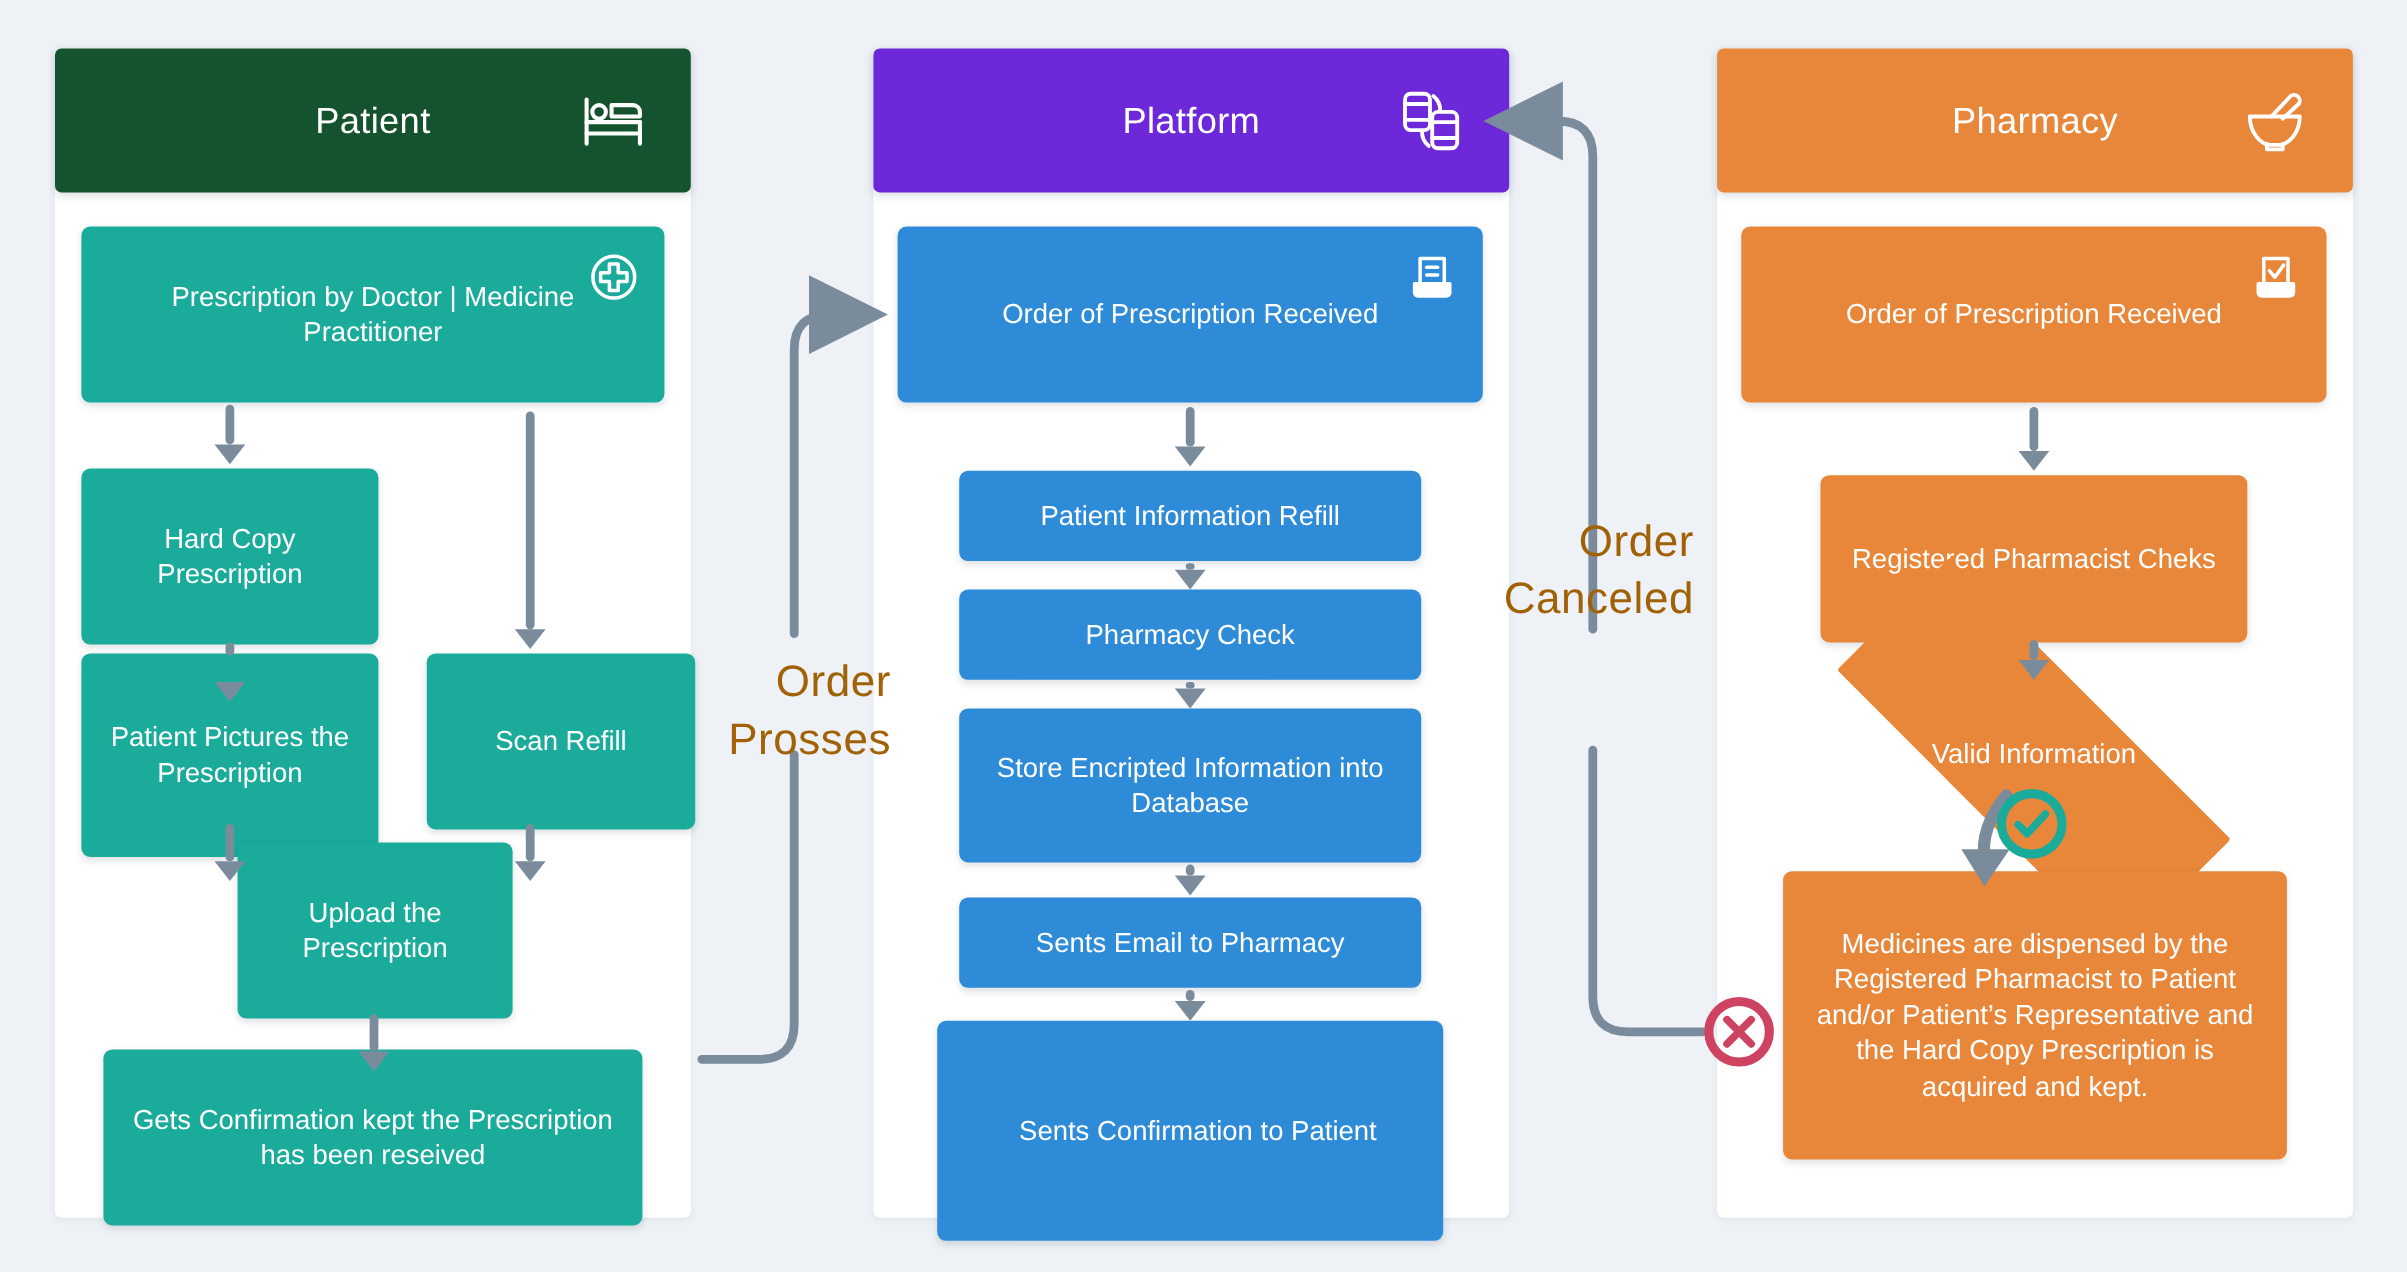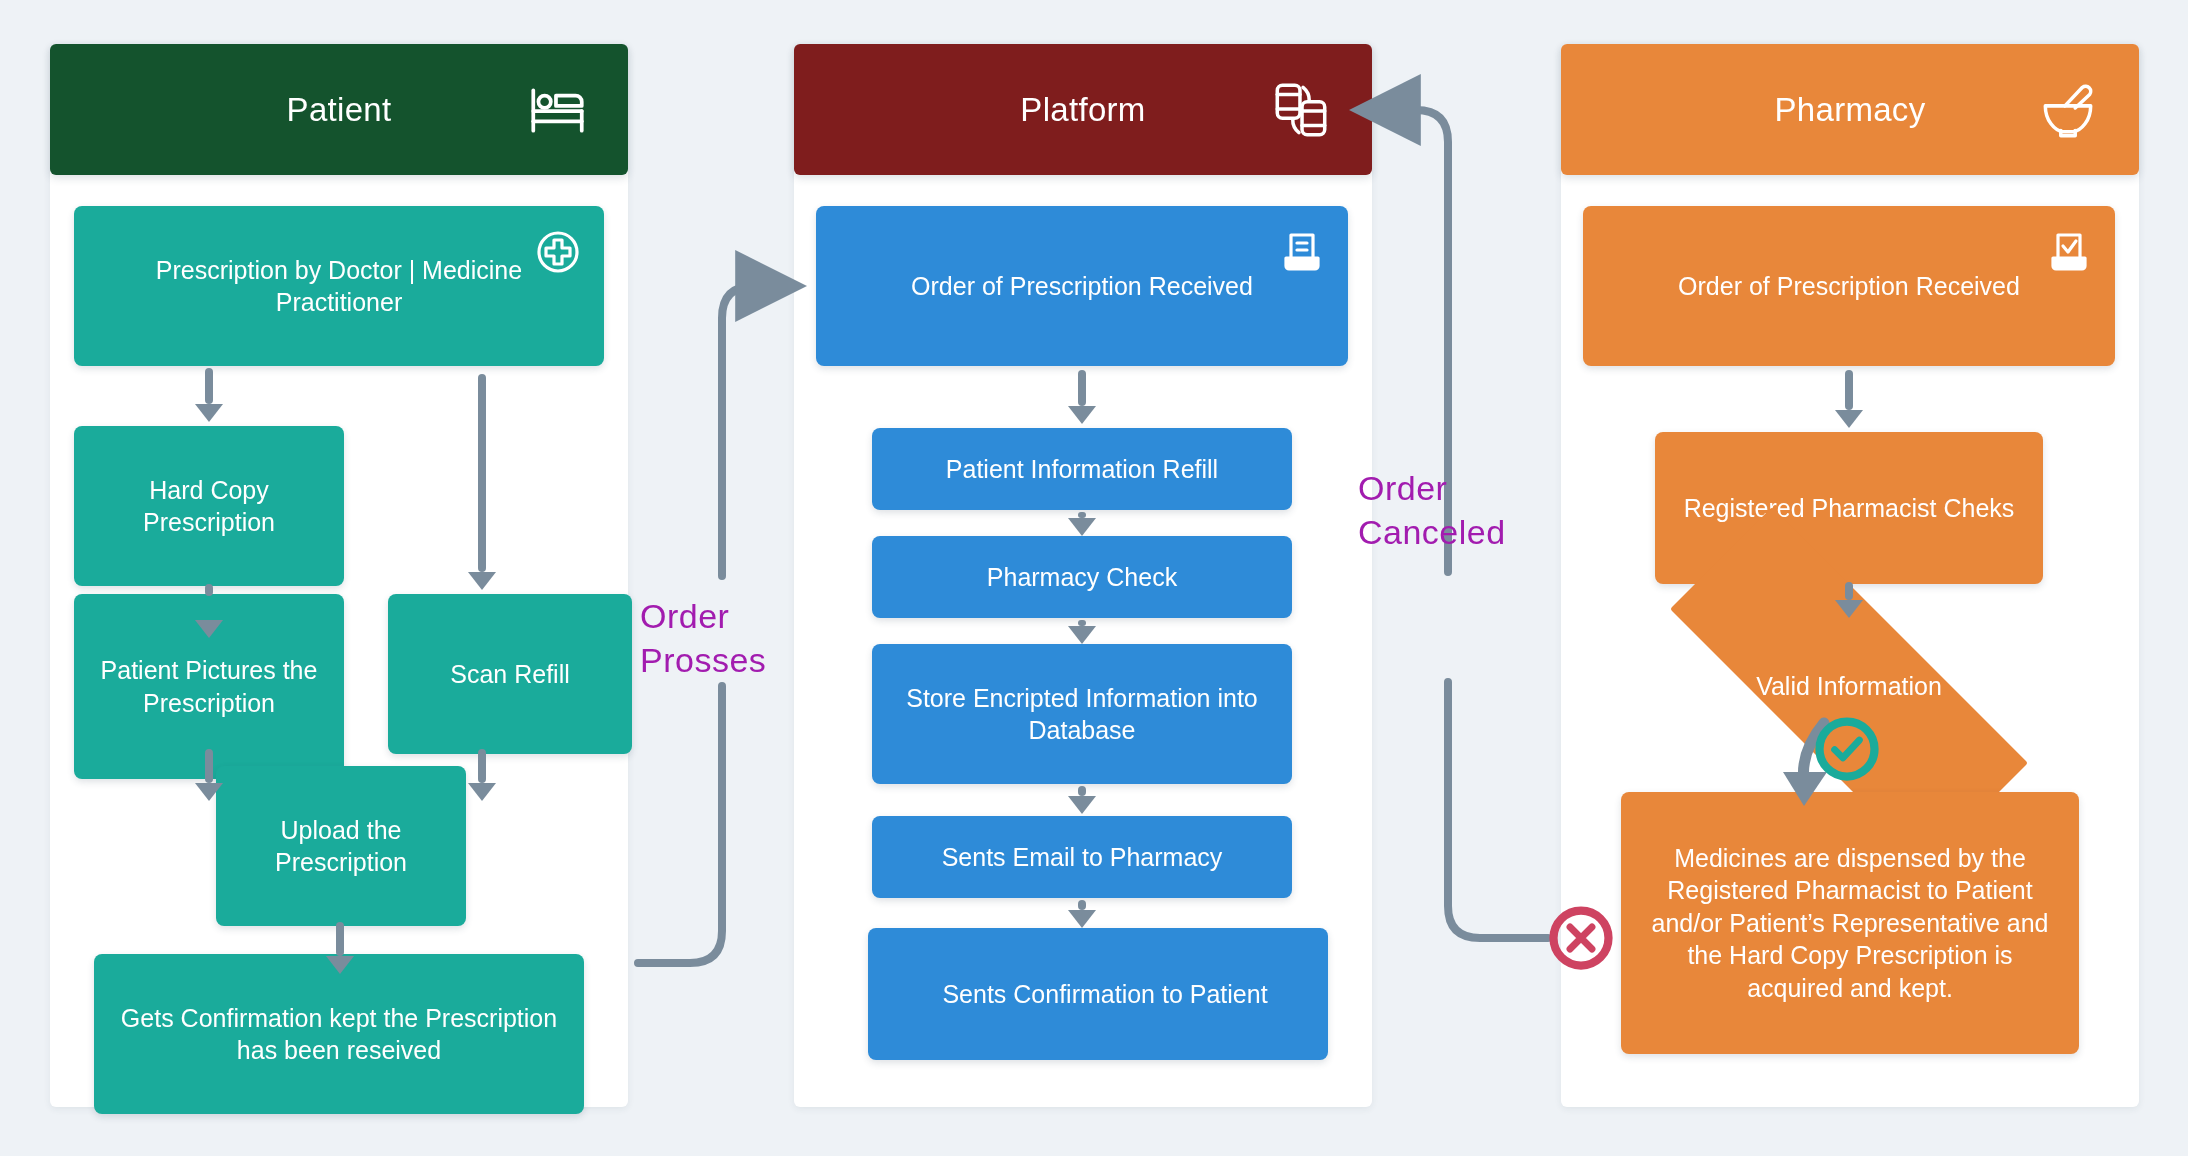--- a/index.html
+++ b/index.html
@@ -52,21 +52,21 @@
   .lane-header .hicon {
     position: absolute;
     right: 38px;
     top: 50%;
     transform: translateY(-50%);
     width: 66px;
     height: 66px;
     display: block;
   }
   .hdr-teal   { background: #14532d; }
-  .hdr-blue   { background: #7f1d1d; }
+  .hdr-blue   { background: #6d28d9; }
   .hdr-orange { background: #e8873a; }
 
   
   .node {
     position: absolute;
     border-radius: 8px;
     display: flex;
     align-items: center;
     justify-content: center;
     text-align: center;
@@ -141,24 +141,24 @@
     position: absolute;
     left: 0; top: 0;
     width: 2188px;
     height: 1156px;
     pointer-events: none;
   }
 
   
   .edge-label {
     position: absolute;
-    color: #a21caf;
-    font-size: 34px;
+    color: #a16207;
+    font-size: 40px;
     line-height: 1.30;
-    text-align: left;
+    text-align: right;
     letter-spacing: 0.5px;
   }
 
   
   .badge {
     position: absolute;
     width: 66px;
     height: 66px;
   }
 </style>
@@ -269,21 +269,21 @@
     </div>
 
     <div class="node n-blue" style="left:78px; top:600px; width:420px; height:140px;">
       <span>Store Encripted Information into Database</span>
     </div>
 
     <div class="node n-blue" style="left:78px; top:772px; width:420px; height:82px;">
       <span>Sents Email to Pharmacy</span>
     </div>
 
-    <div class="node n-blue" style="left:74px; top:884px; width:460px; height:132px;padding-left:32px;">
+    <div class="node n-blue" style="left:58px; top:884px; width:460px; height:200px;padding-left:32px;">
       <span>Sents Confirmation to Patient</span>
     </div>
 
     <div class="arrow-v" style="left:278px; top:326px; height:54px;">
       <div class="shaft" style="height:36px;"></div>
         <div class="head"></div>
     </div>
     <div class="arrow-v" style="left:278px; top:468px; height:24px;">
       <div class="shaft" style="height:6px;"></div>
         <div class="head"></div>

